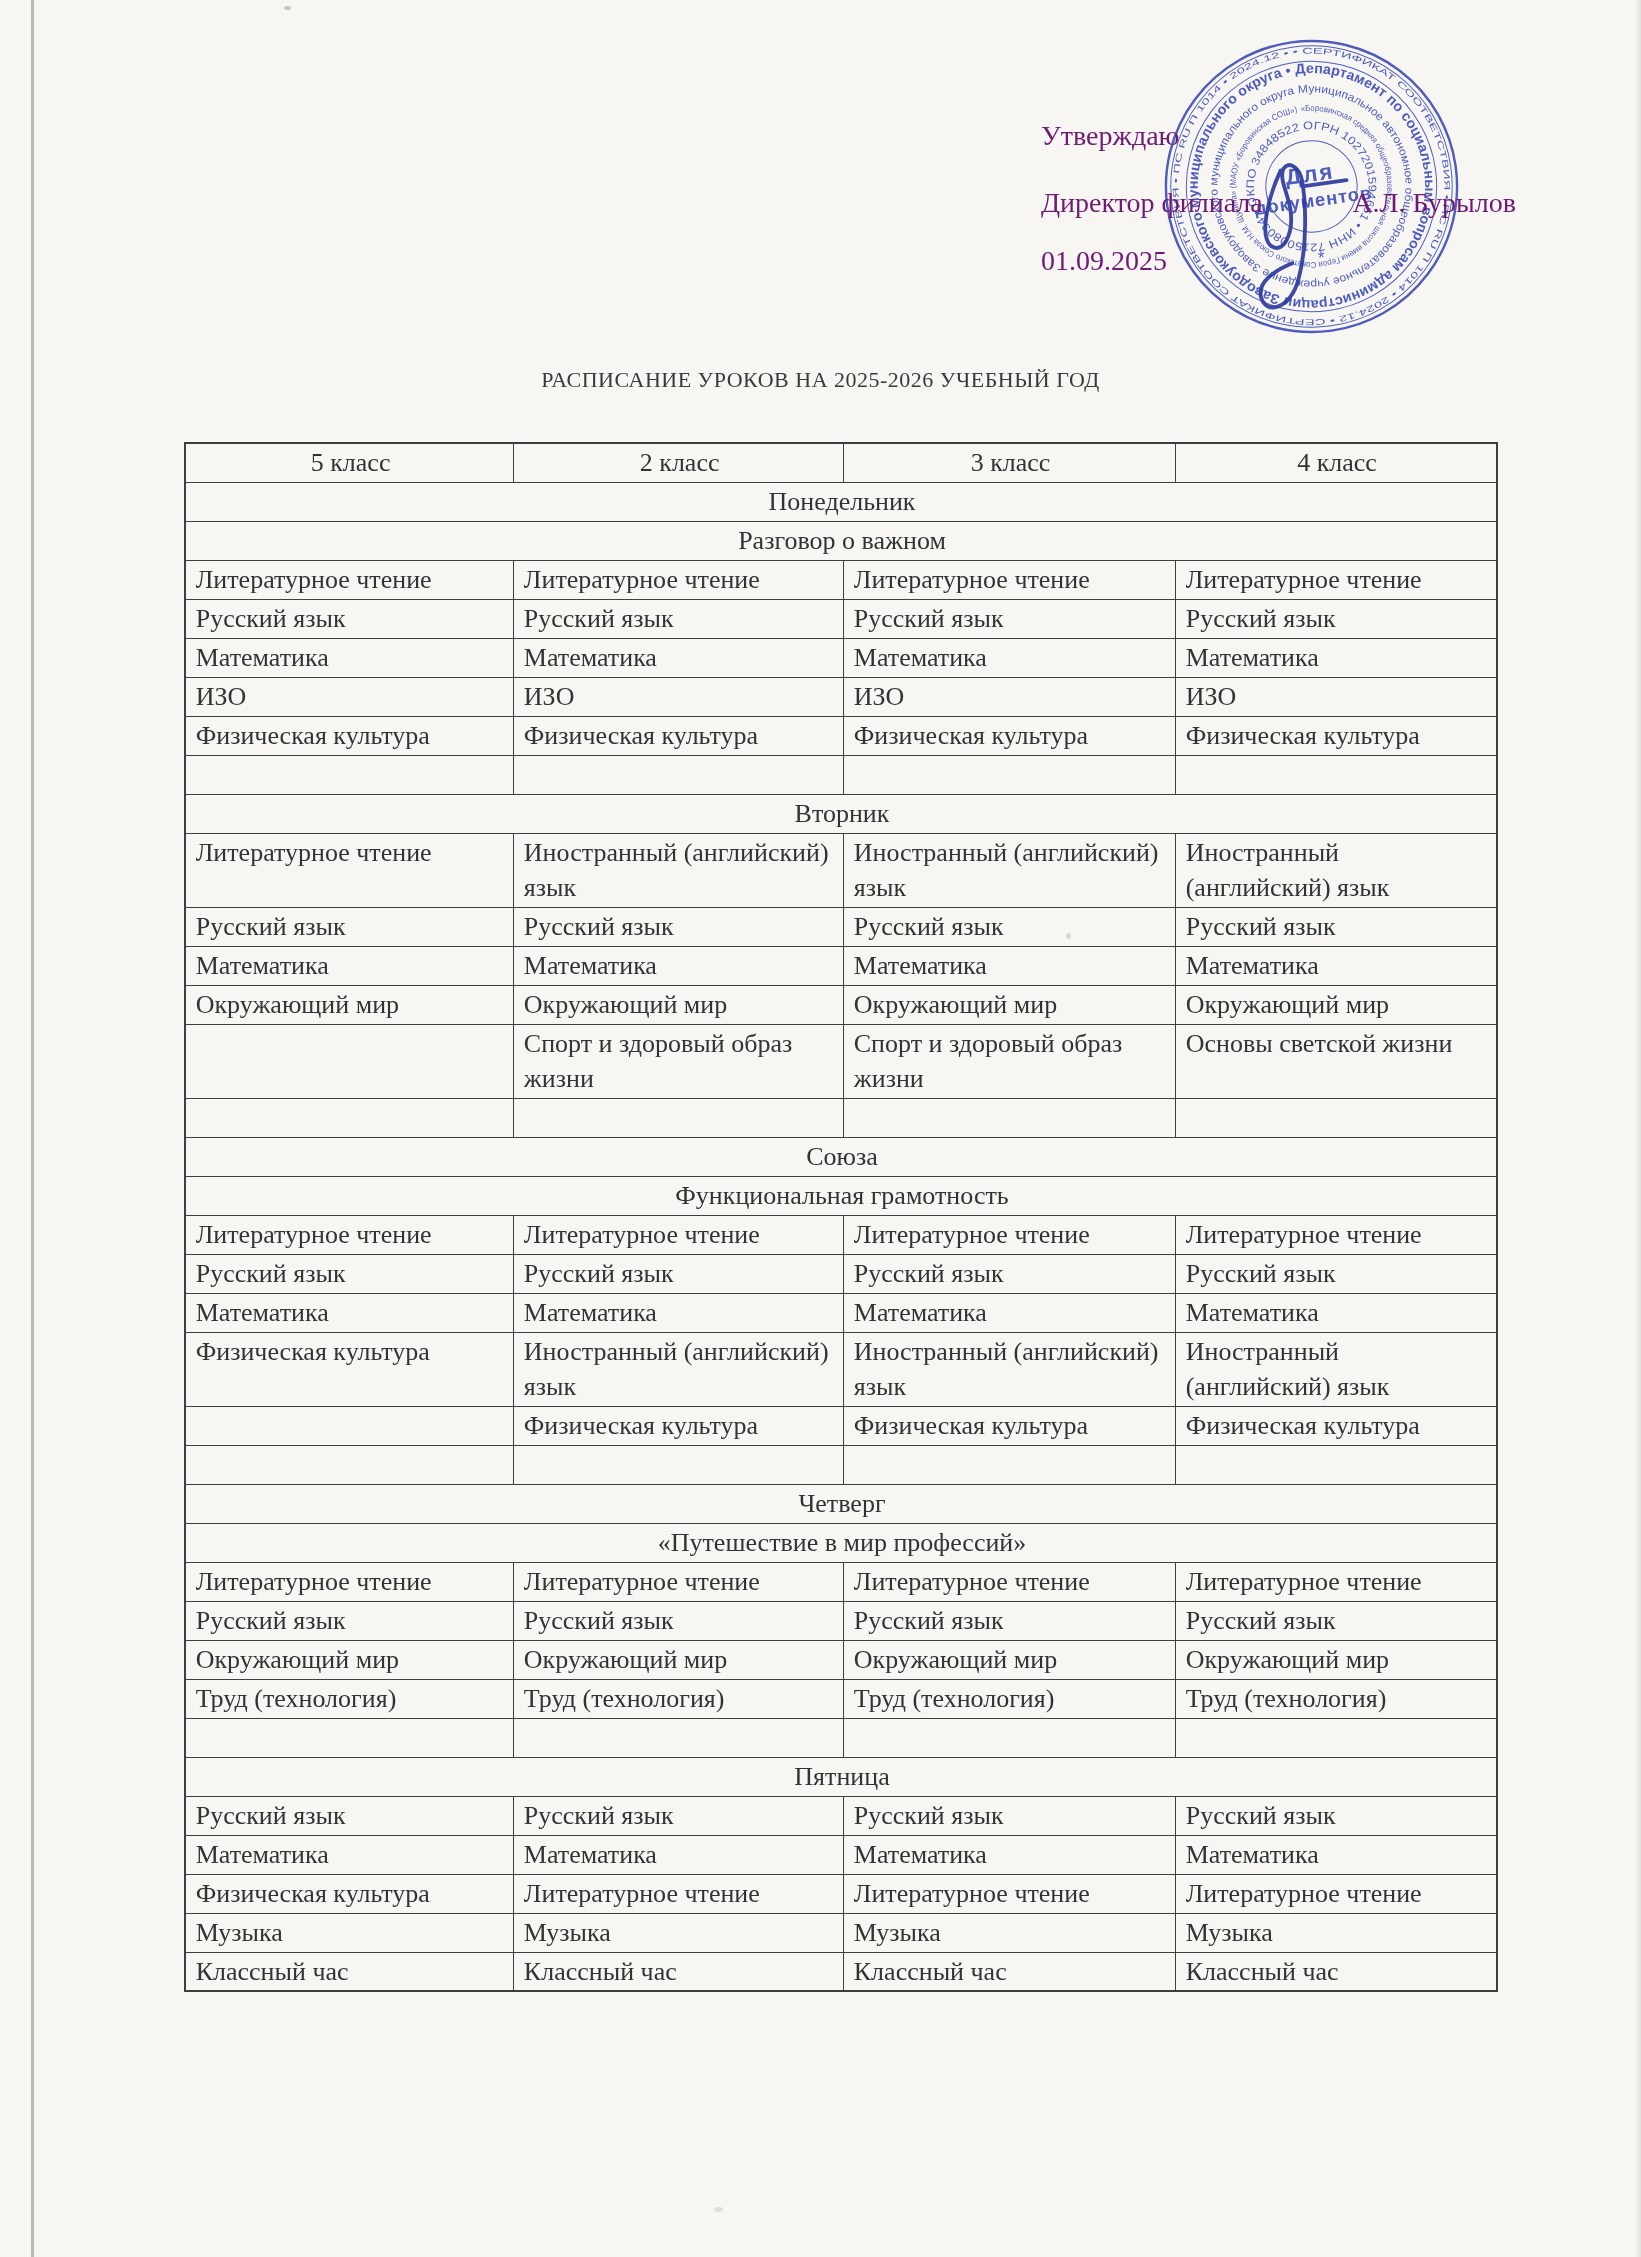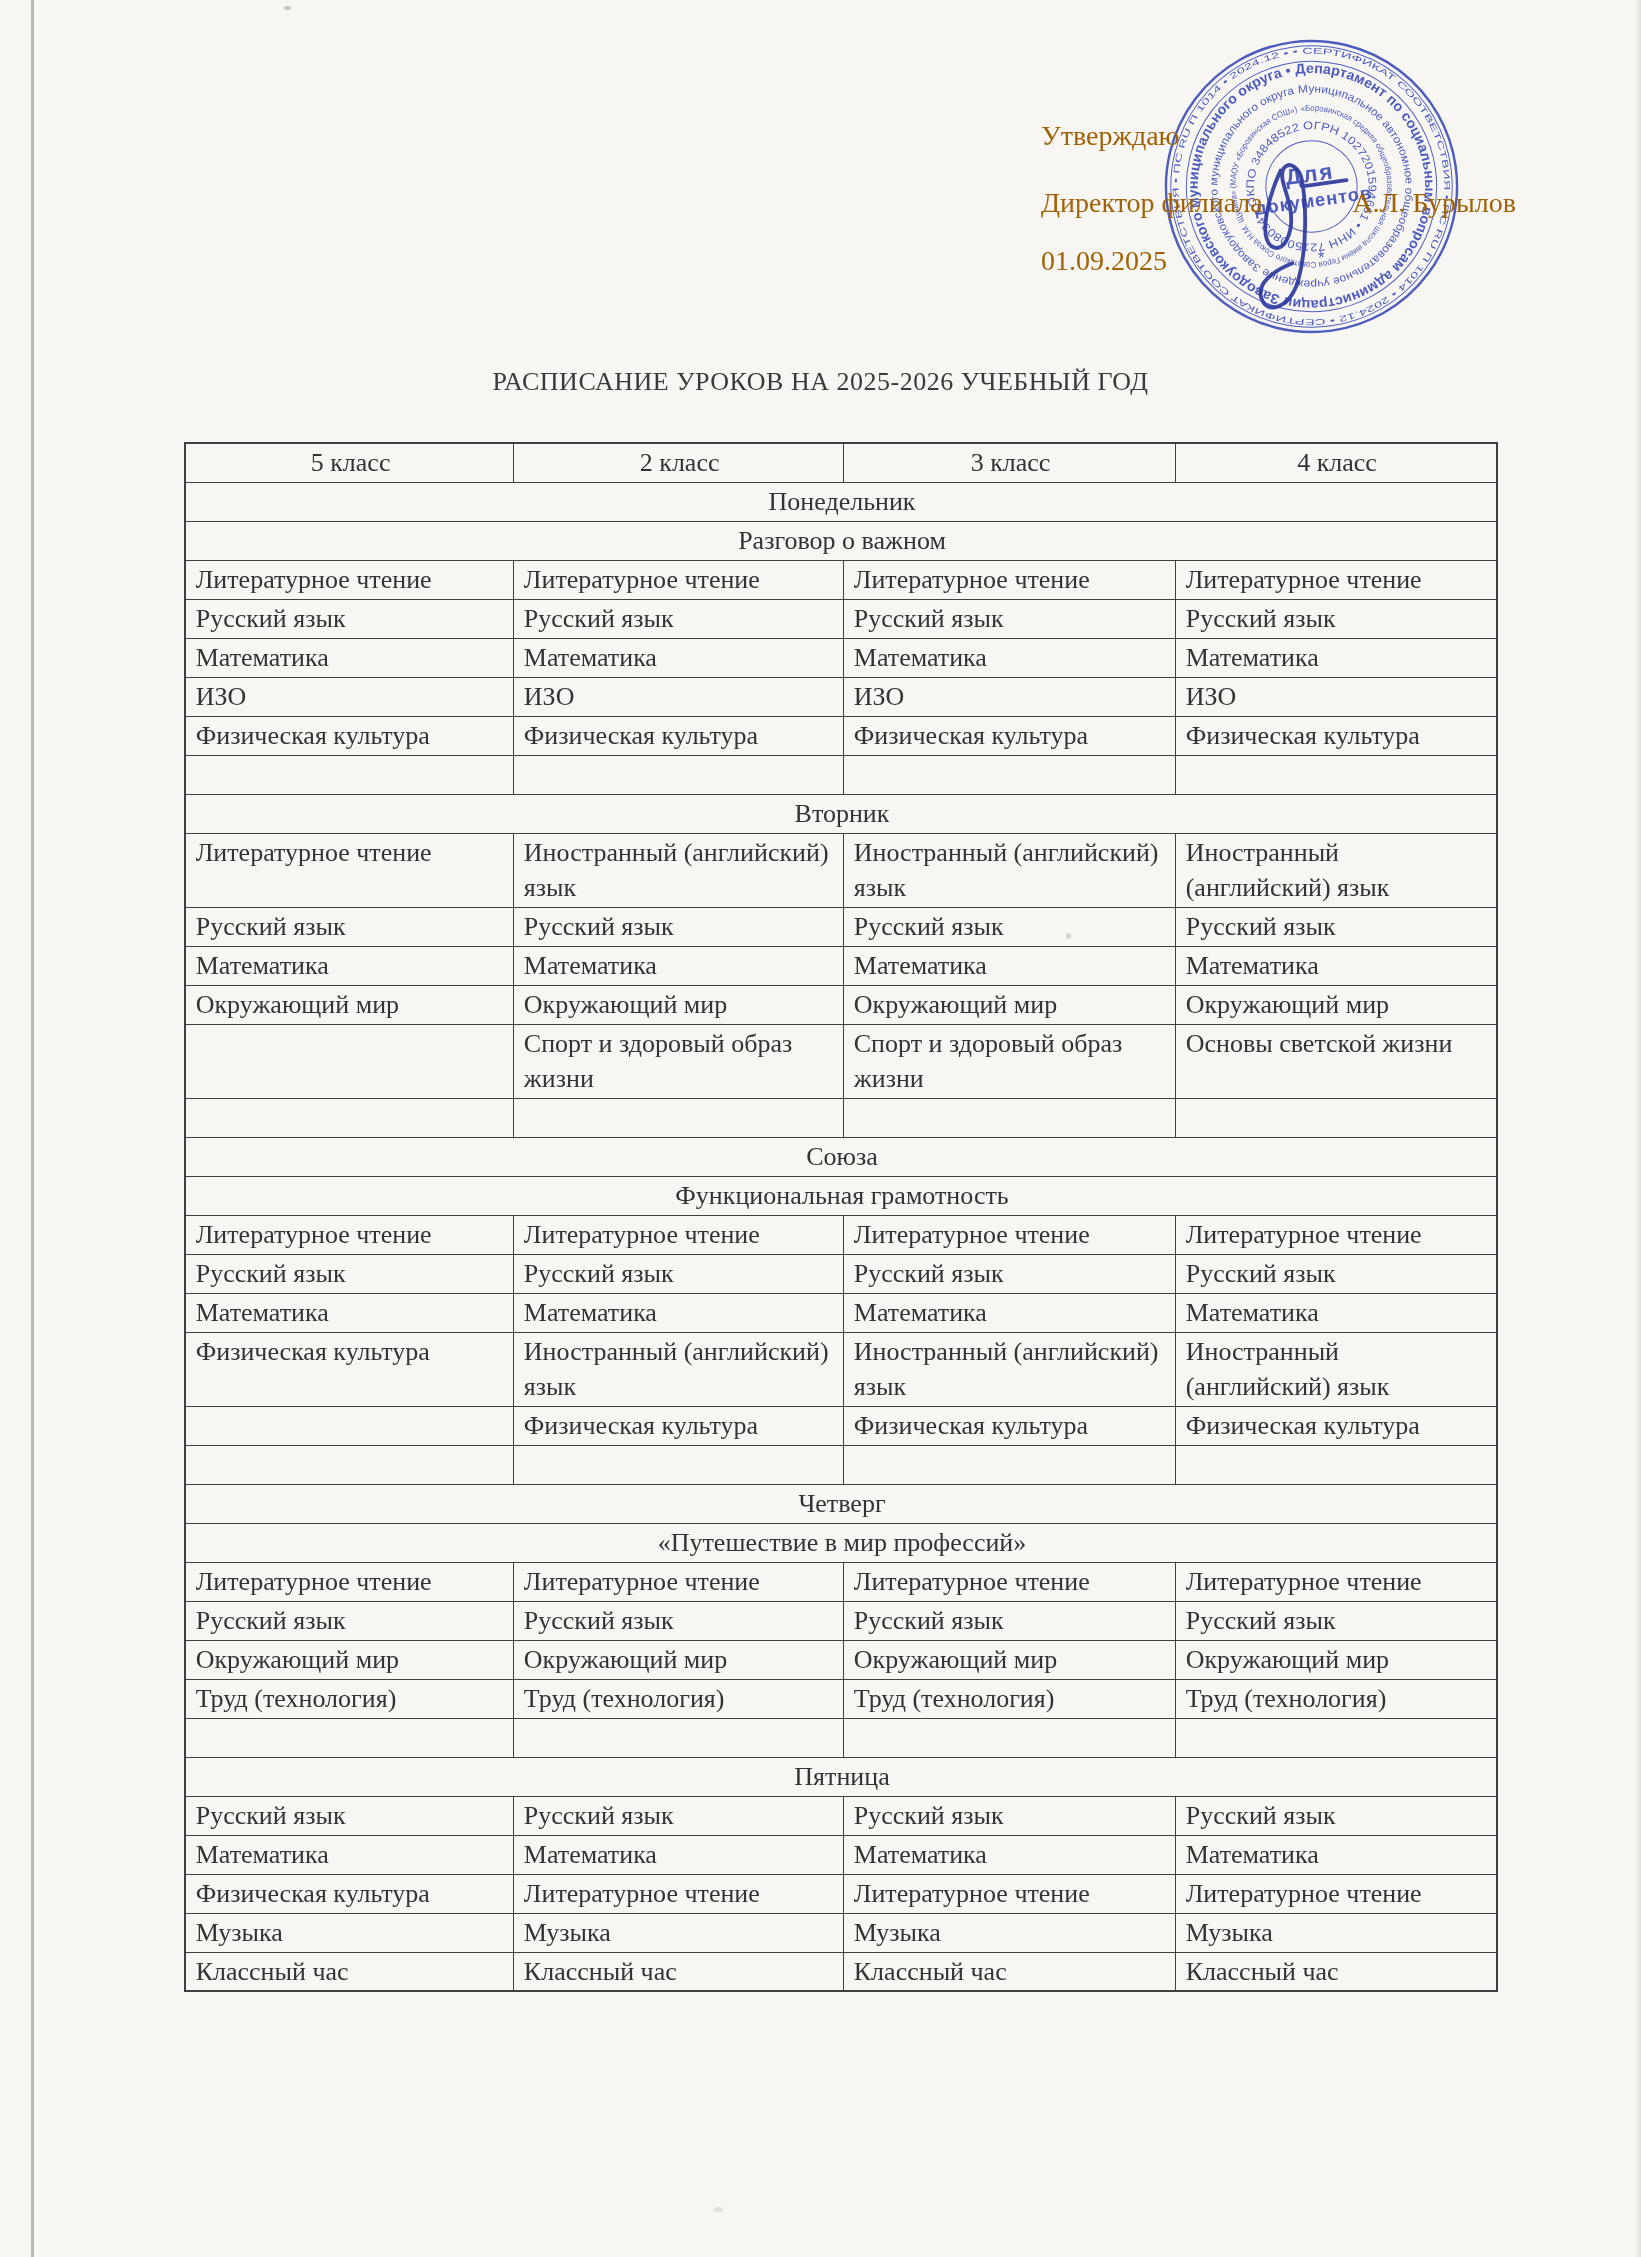--- a/index.html
+++ b/index.html
@@ -12,34 +12,34 @@
   
   .edge-left{position:absolute;left:31px;top:0;width:2.9px;height:2257px;background:#7c7c74;opacity:.5;}
   .edge-right{position:absolute;right:0;top:0;width:5.8px;height:2257px;background:linear-gradient(to left,#d8d6cf,rgba(216,214,207,0));opacity:.7;}
   .speck{position:absolute;background:#9a9a93;border-radius:50%;opacity:.55;}
   .speck.s1{left:284px;top:5.8px;width:6.8px;height:3.9px;}
   .speck.s2{left:1066px;top:933px;width:4.8px;height:5.8px;opacity:.35;}
   .speck.s3{left:418px;top:1897px;width:3.9px;height:3.9px;opacity:.3;}
   .speck.s4{left:714px;top:2207px;width:8.7px;height:4.8px;opacity:.25;}
 
   
-  .approval{position:absolute;left:1041px;top:120px;width:475px;font-size:28px;color:#a16207;z-index:3;}
+  .approval{position:absolute;left:1041px;top:120px;width:475px;font-size:28px;color:#701a75;z-index:3;}
   .approval .l1{margin:0;}
   .approval .l2{margin-top:35px;display:flex;justify-content:space-between;gap:7px;}
   .approval .l3{margin-top:26px;}
 
   
   .stamp{position:absolute;left:1164px;top:39px;width:295px;height:295px;z-index:2;transform:rotate(-8deg);}
   .stamp svg{width:100%;height:100%;color:#3747b6;opacity:.88;font-family:"Liberation Sans","DejaVu Sans",sans-serif;}
   .signature{position:absolute;left:1238px;top:153px;width:126px;height:180px;z-index:4;}
   .signature path{stroke:#2c3a9e;stroke-width:4;fill:none;stroke-linecap:round;opacity:.92;}
 
   
   .title{position:absolute;left:0;top:367px;width:1641px;text-align:center;
-    font-size:26px;font-weight:400;letter-spacing:0.5px;color:#3a3a3a;margin:0;}
+    font-size:22px;font-weight:400;letter-spacing:0.5px;color:#3a3a3a;margin:0;}
 
   
   table.schedule{position:absolute;left:184px;top:442px;width:1314px;
     border-collapse:collapse;table-layout:fixed;z-index:1;}
   table.schedule td{
     border:1.9px solid #3f3f3f;
     font-size:26px;line-height:35px;color:#333;
     padding:1px 7.7px 1.9px 9.7px;vertical-align:top;
     overflow:hidden;
   }

